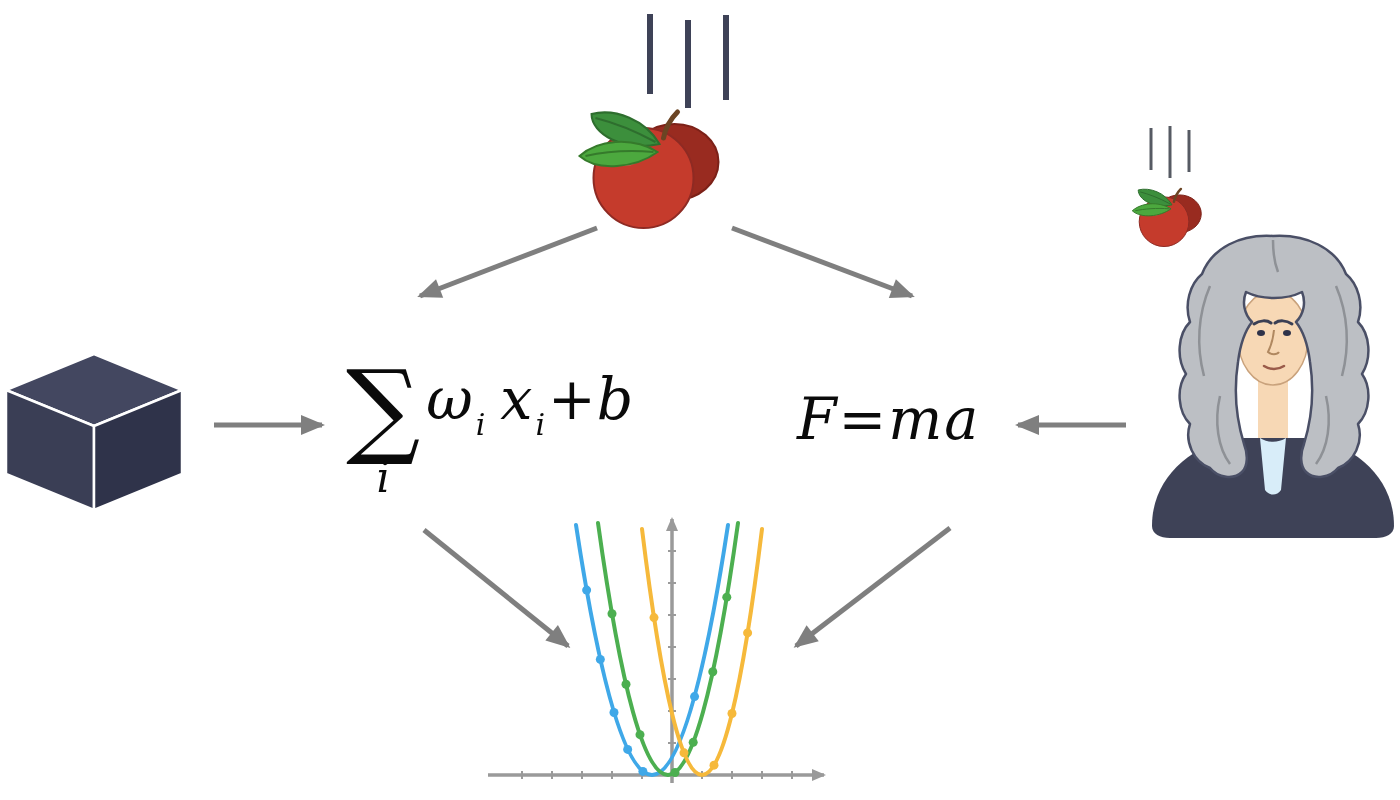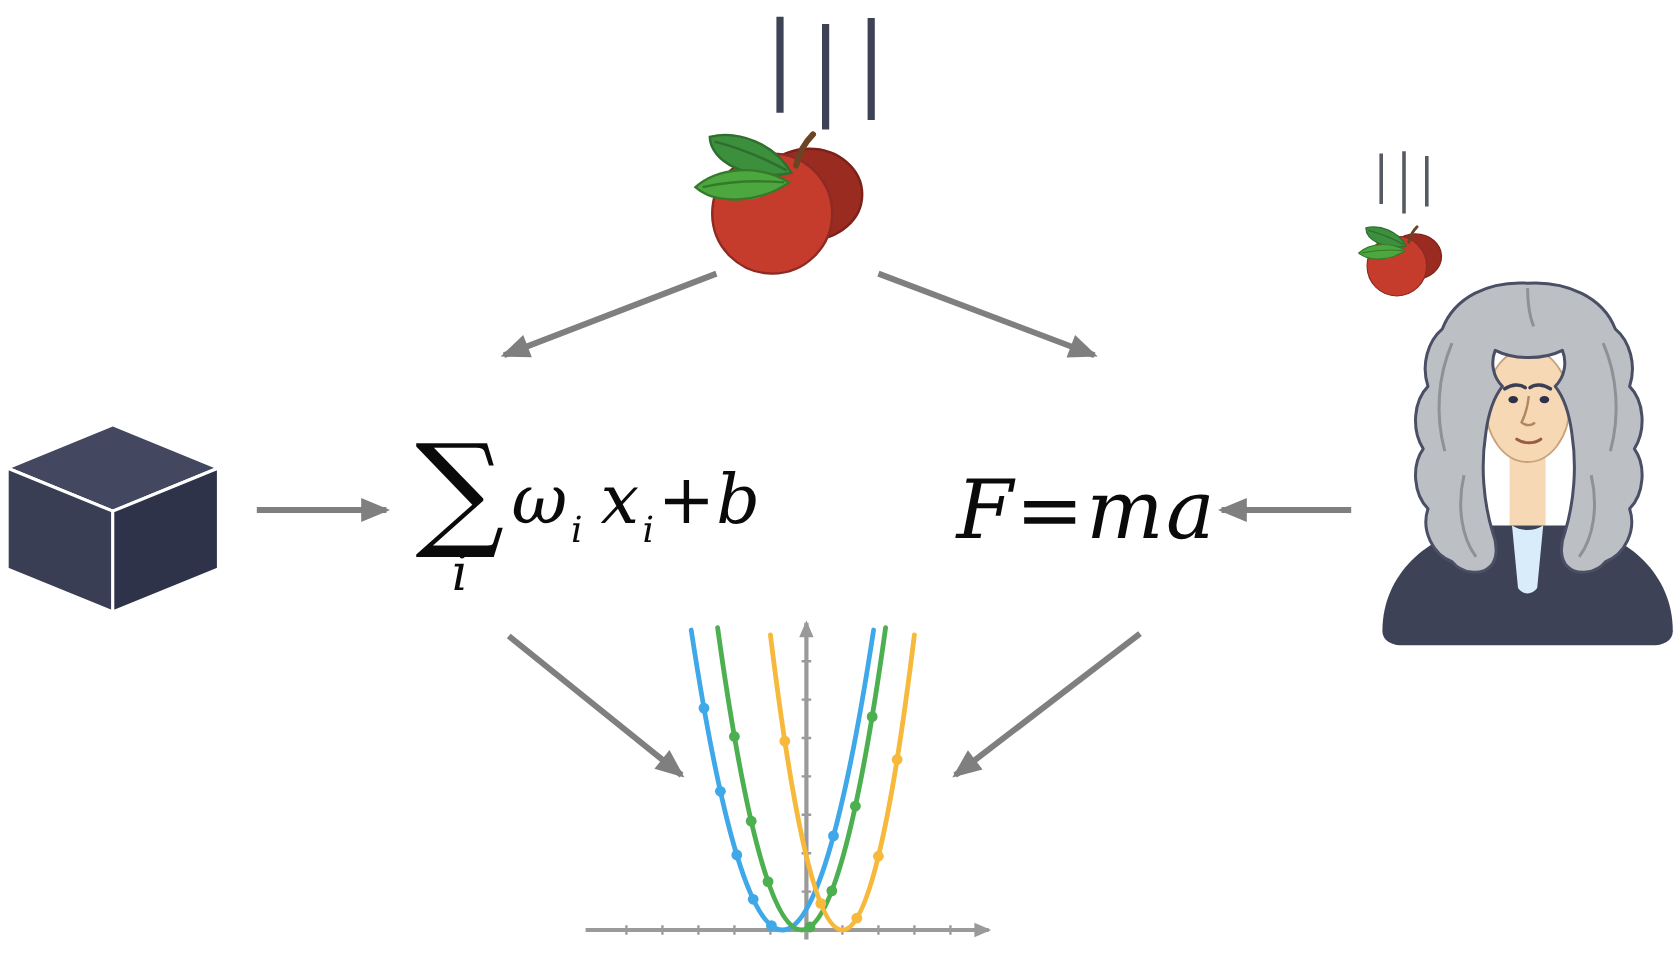--- a/index.html
+++ b/index.html
@@ -9,24 +9,24 @@
     overflow:hidden; font-family:"DejaVu Serif","Liberation Serif",serif;
   }
   .abs { position:absolute; }
 
   
   .formula { color:#0a0a0a; }
   .formula-ml { left:346px; top:366px; display:flex; align-items:flex-start; }
   .sum-block { display:flex; flex-direction:column; align-items:center; margin-right:6px; }
   .sum-symbol { font-size:104px; line-height:0.82; font-style:normal; }
   .sum-subscript { font-size:42px; font-style:italic; line-height:1; margin-top:6px; }
-  .expr { font-size:57px; font-style:italic; margin-top:18px; white-space:nowrap; letter-spacing:1px; }
+  .expr { font-size:57px; font-style:italic; white-space:nowrap; letter-spacing:1px; }
   .expr .sub { font-size:30px; position:relative; top:16px; margin:0 14px 0 2px; }
   .expr .sub.last { margin-right:2px; }
-  .formula-physics { left:797px; top:386px; font-size:68px; font-style:italic; letter-spacing:2px; white-space:nowrap; }
+  .formula-physics { left:797px; top:386px; font-size:57px; font-style:italic; letter-spacing:2px; white-space:nowrap; }
 
   svg { display:block; }
   .overlay { pointer-events:none; left:0; top:0; }
 </style>
 </head>
 <body>
 
 <div class="scene">
 
   <svg class="abs" style="left:638px; top:12px;" width="100" height="100" viewBox="0 0 100 100">

